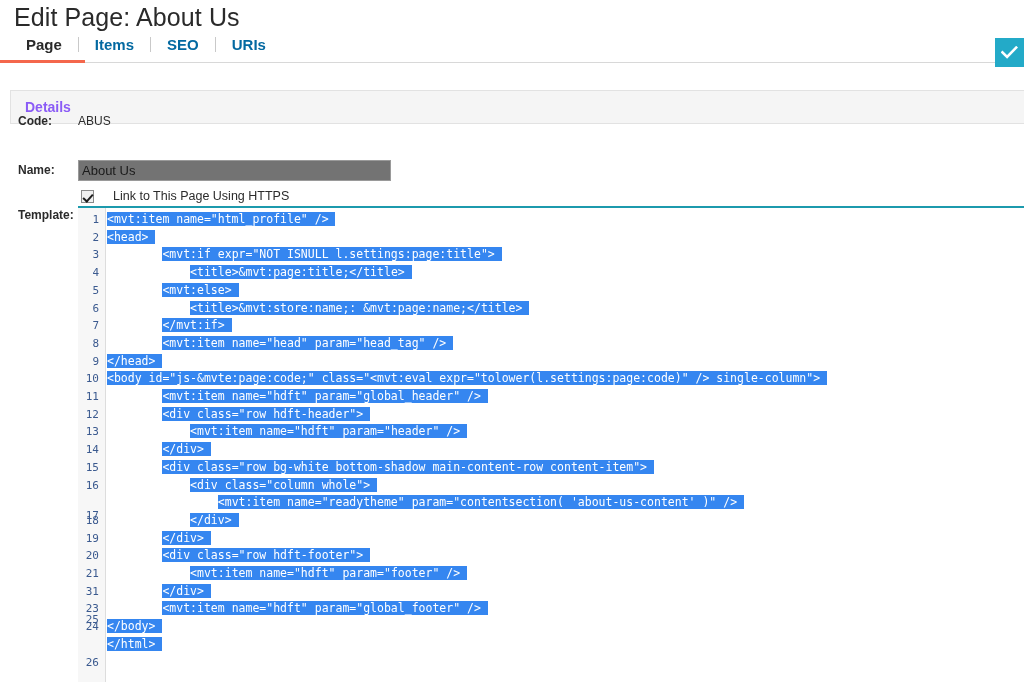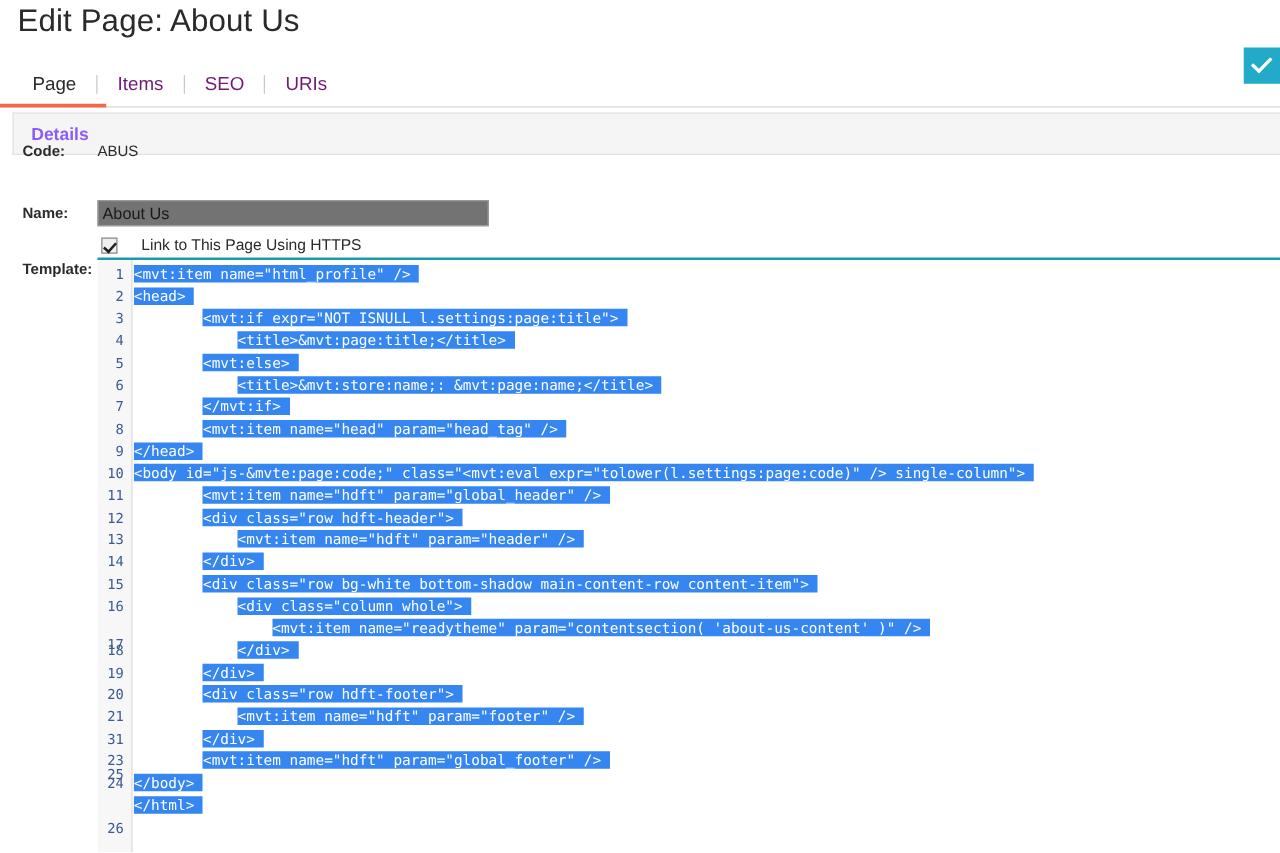--- a/index.html
+++ b/index.html
@@ -26,43 +26,44 @@
     color: #2a2a2a;
     letter-spacing: 0.1px;
     line-height: 34px;
     white-space: nowrap;
   }
 
   
   .tabbar {
     position: absolute;
     left: 0;
-    top: 52px;
+    top: 29px;
     width: 1024px;
     height: 34px;
+    font-weight: bold;
   }
   .tabbar-underline {
     position: absolute;
     left: 0;
     top: 33px;
     width: 1024px;
     height: 1px;
     background: #d8d8d8;
   }
   .tabs {
     position: absolute;
     left: 14px;
     top: 0;
     display: flex;
     align-items: center;
     height: 31px;
   }
   .tab {
     font-size: 15px;
-    color: #701a75;
+    color: #0369a1;
     padding: 0 16px 0 16px;
     line-height: 31px;
     white-space: nowrap;
     cursor: pointer;
   }
   .tab.first { padding-left: 12px; }
   .tab.active { color: #2a2a2a; }
   .tab-sep {
     width: 1px;
     height: 15px;

